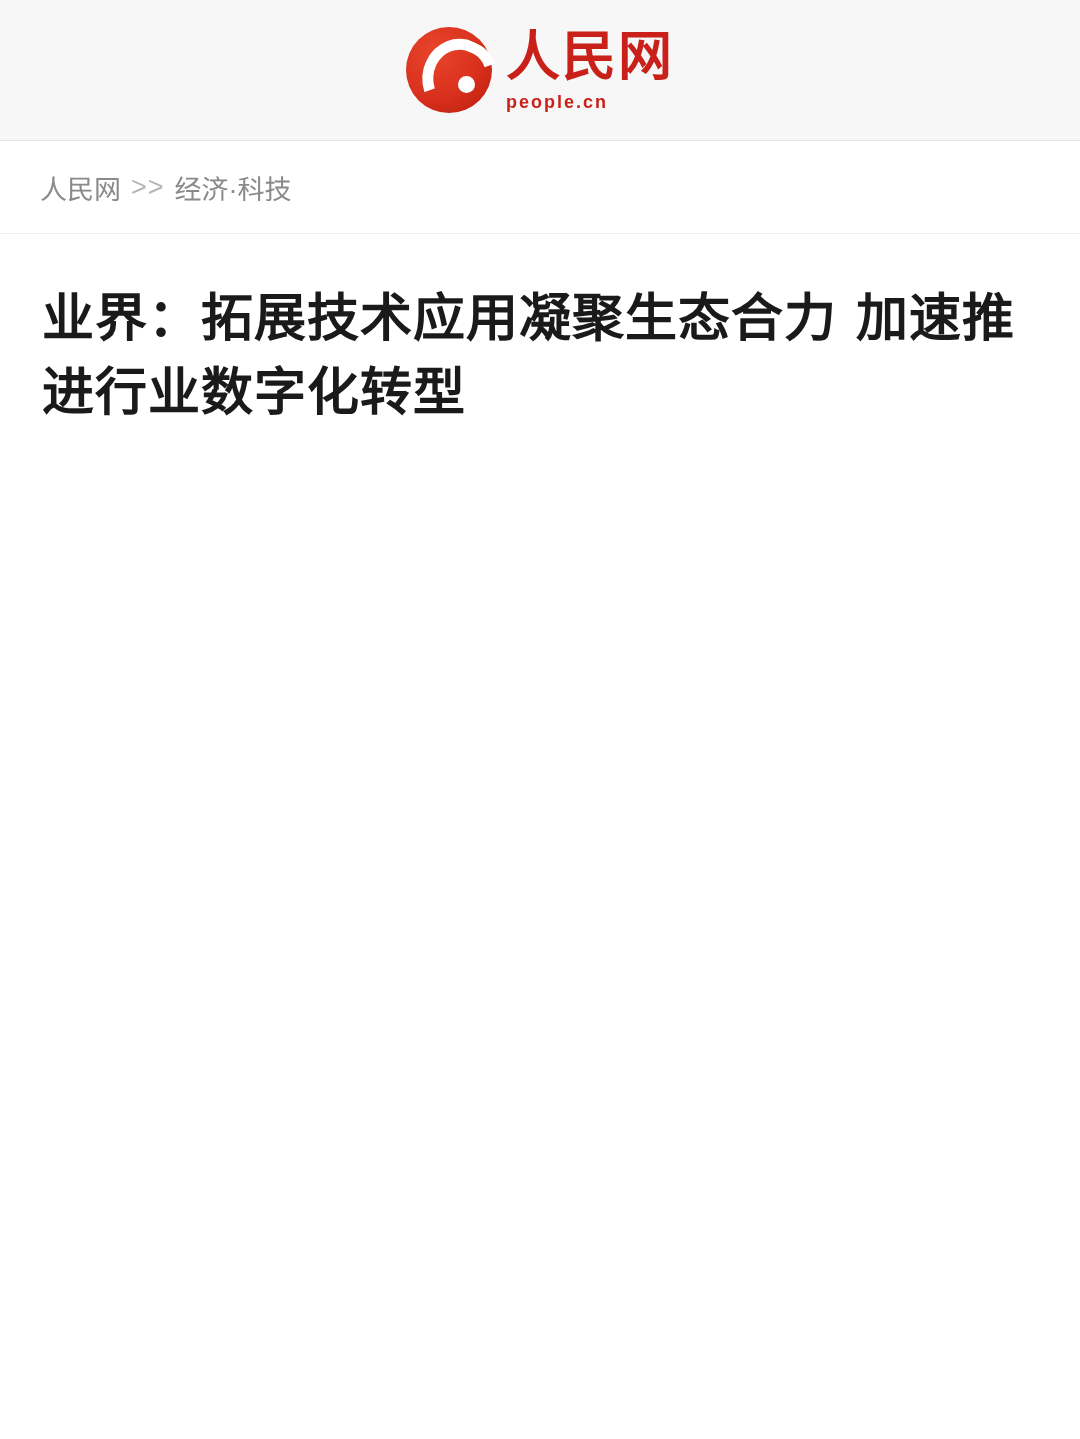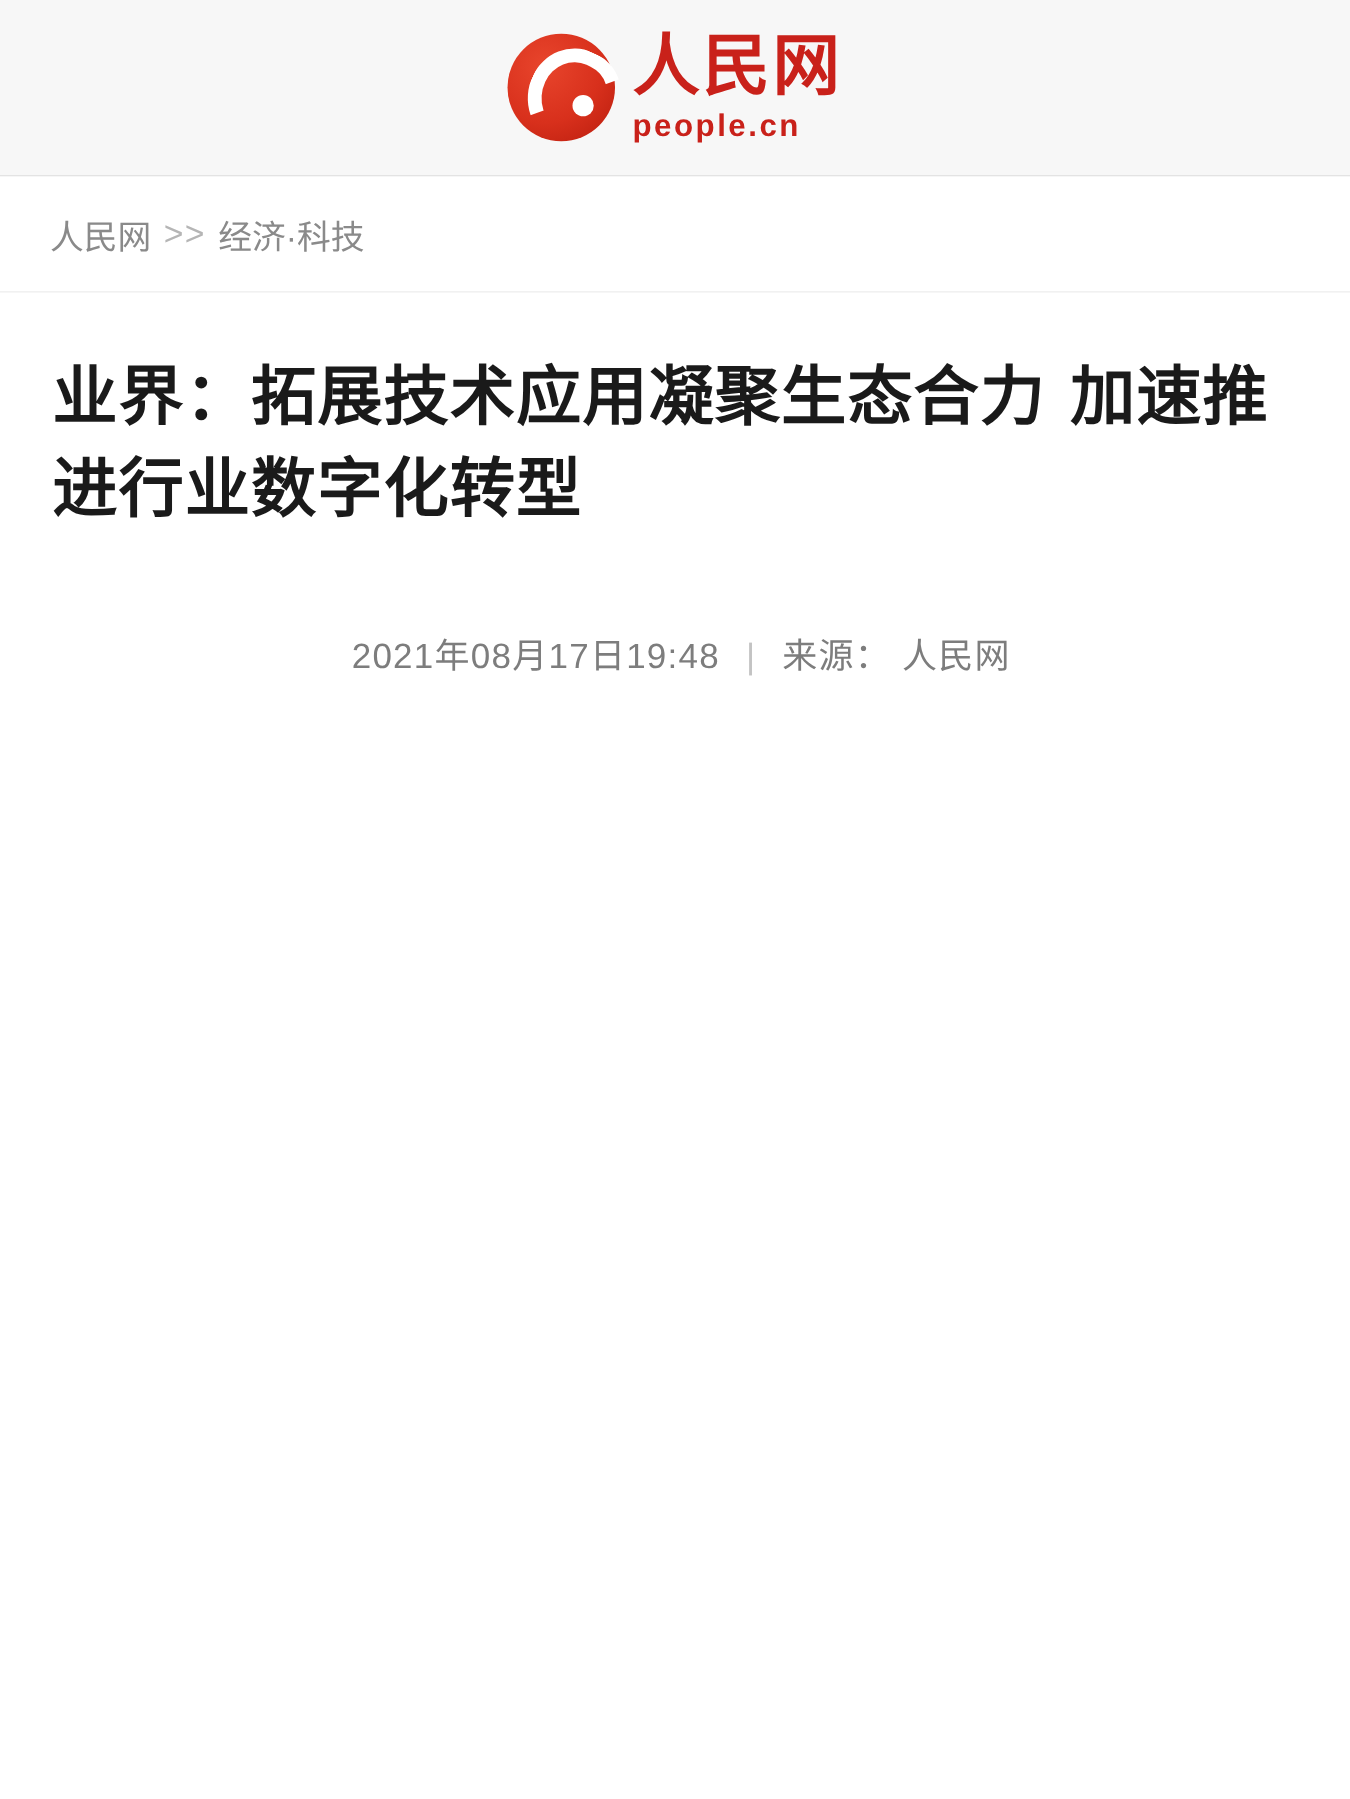--- a/index.html
+++ b/index.html
@@ -70,21 +70,21 @@
   .logo-cn {
     font-family: "DejaVu Sans", "Liberation Sans", sans-serif;
     font-size: 54px;
     font-weight: 700;
     color: #c9211a;
     letter-spacing: 2px;
   }
   .logo-en {
     margin-top: 9px;
     font-family: "Liberation Sans", sans-serif;
-    font-size: 25px;
+    font-size: 18px;
     font-weight: 700;
     color: #c9211a;
     letter-spacing: 2px;
   }
 
   
   .breadcrumb {
     height: 92px;
     display: flex;
     align-items: center;
@@ -154,20 +154,14 @@
 
 <nav class="breadcrumb">
   <a class="crumb-link" href="#">人民网</a>
   <span class="crumb-sep">&gt;&gt;</span>
   <a class="crumb-link" href="#">经济·科技</a>
 </nav>
 
 <main class="article">
   <h1 class="article-title">业界：拓展技术应用凝聚生态合力 加速推进行业数字化转型</h1>
 
-  <div class="meta">
-    <span>2021年08月17日19:48</span>
-    <span class="divider">|</span>
-    <span>来源：</span>
-    <span>人民网</span>
-  </div>
 
 </main>
 
 </body></html>

